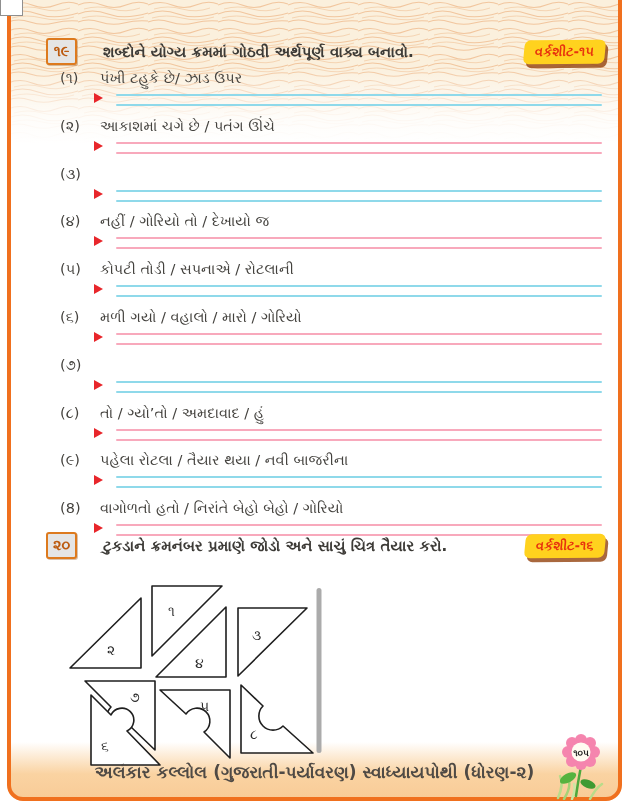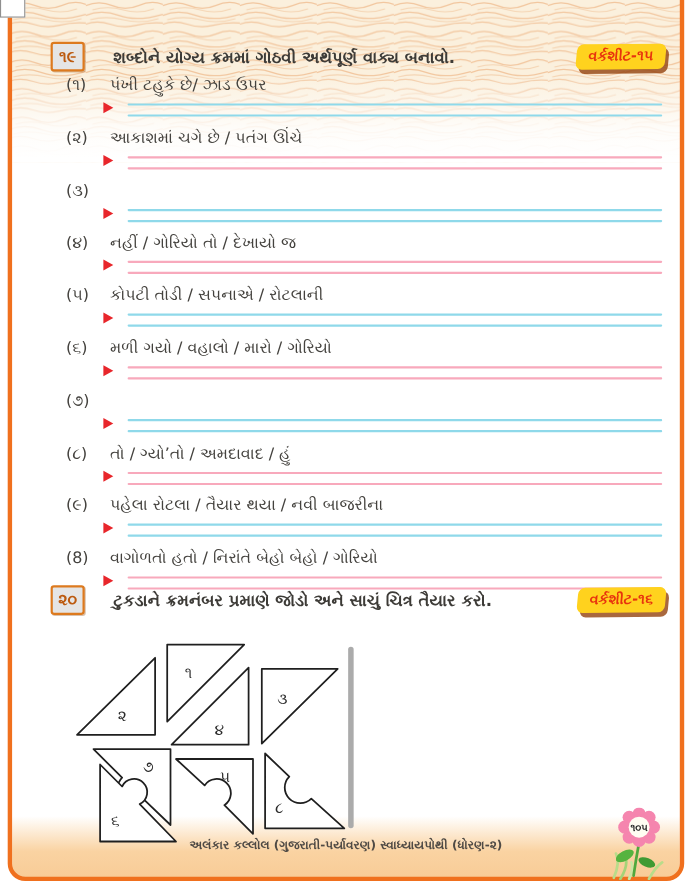--- a/index.html
+++ b/index.html
@@ -46,21 +46,21 @@
   .lines-wrap{flex:1;margin-left:13px;margin-top:1px;}
   .ans-line{height:2px;border-radius:1px;}
   .ans-line + .ans-line{margin-top:8px;}
 
   
   .puzzle{position:absolute;top:583px;left:0;}
   .puzzle text{font-size:14px;fill:#2b2b2b;}
 
   
   .footer{position:absolute;top:762px;left:0;right:0;text-align:center;
-    font-size:11px;font-weight:bold;color:#4F4A45;z-index:10;}
+    font-size:17px;font-weight:bold;color:#4F4A45;z-index:10;}
   .flower{position:absolute;right:15px;bottom:9px;z-index:11;}
   .flower text{font-size:9px;font-weight:bold;fill:#222;}
 </style>
 </head>
 <body>
 
 <div class="page">
 
   <svg class="texture" width="613" height="148">
     <defs>

